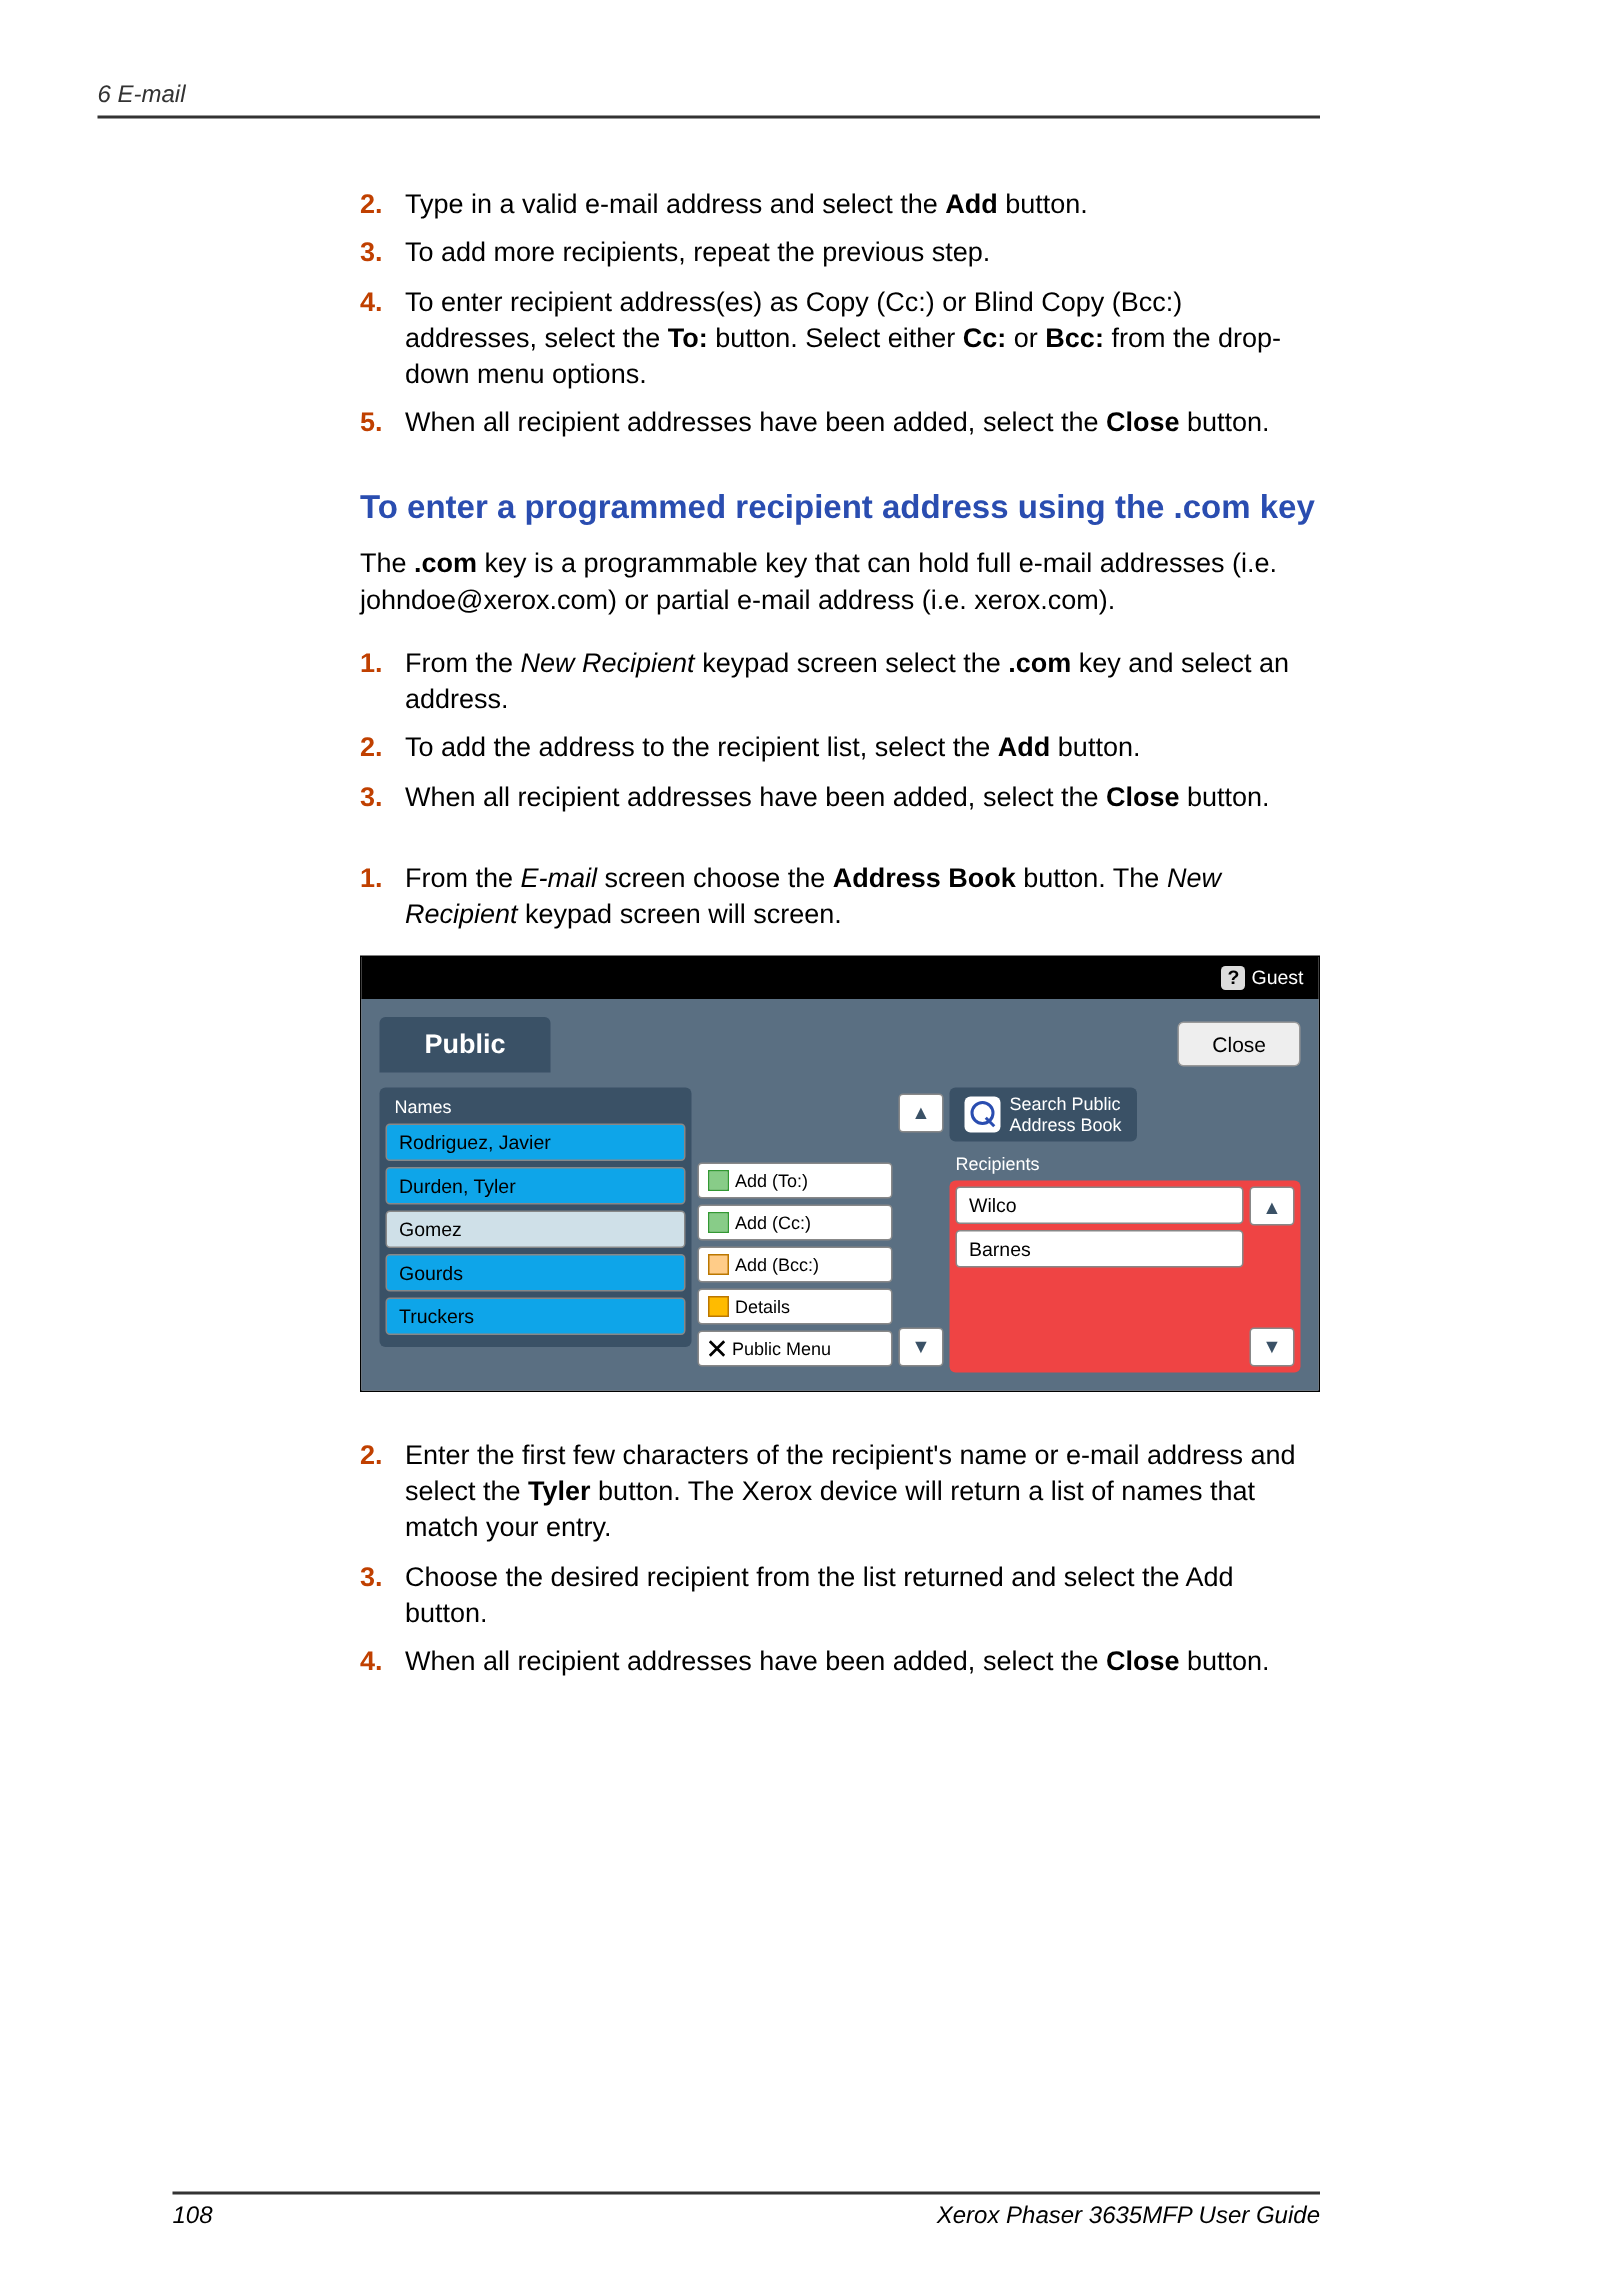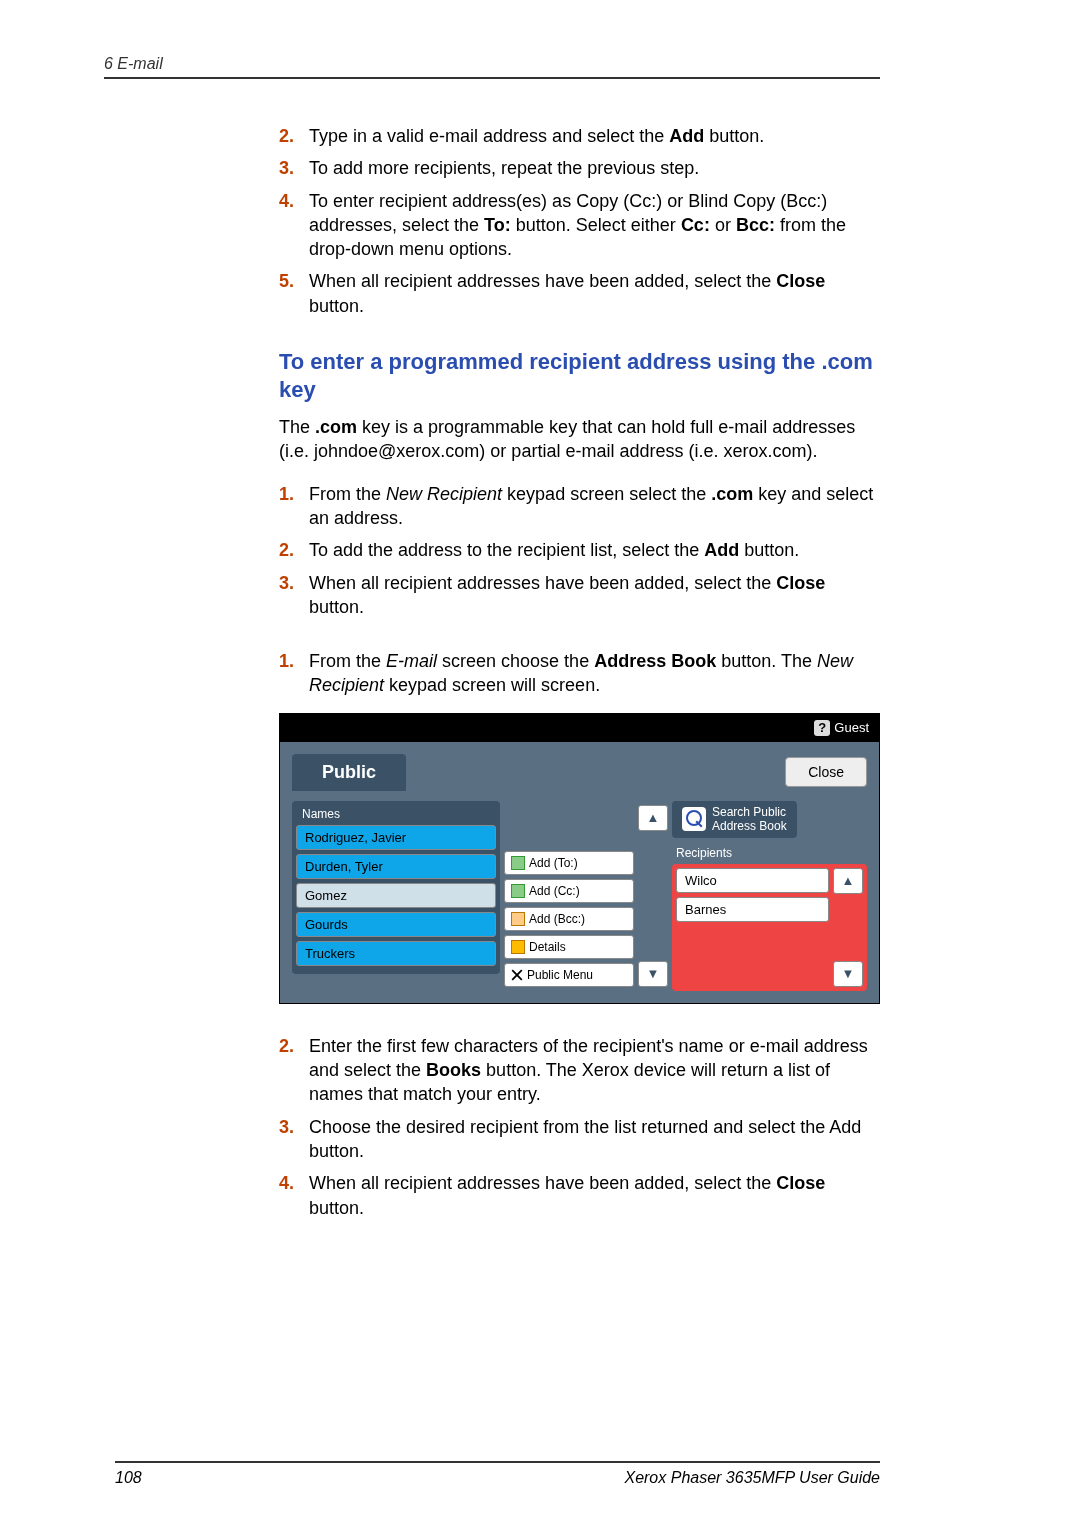--- a/index.html
+++ b/index.html
@@ -7,21 +7,21 @@
     padding: 0;
     font-family: Arial, Helvetica, sans-serif;
     background: #fff;
     color: #000;
   }
   .page {
     width: 995px;
     height: 1527px;
     position: relative;
     box-sizing: border-box;
-    padding: 55px 115px 40px 104px;
+    padding: 55px 115px 40px 65px;
   }
   .hdr {
     font-style: italic;
     font-size: 16px;
     color: #333;
     padding-bottom: 4px;
     border-bottom: 2px solid #333;
     margin-bottom: 45px;
   }
   .content {
@@ -367,21 +367,21 @@
               </div>
             </div>
           </div>
         </div>
       </div>
     </div>
 
     <ol class="steps">
       <li>
         <span class="num">2.</span>
-        <span>Enter the first few characters of the recipient's name or e-mail address and select the </span><span class="b">Books</span><span> button. The Xerox device will return a list of names that match your entry.</span>
+        <span>Enter the first few characters of the recipient's name or e-mail address and select the </span><span class="b">Tyler</span><span> button. The Xerox device will return a list of names that match your entry.</span>
       </li>
       <li>
         <span class="num">3.</span>
         <span>Choose the desired recipient from the list returned and select the Add button.</span>
       </li>
       <li>
         <span class="num">4.</span>
         <span>When all recipient addresses have been added, select the </span><span class="b">Close</span><span> button.</span>
       </li>
     </ol>

